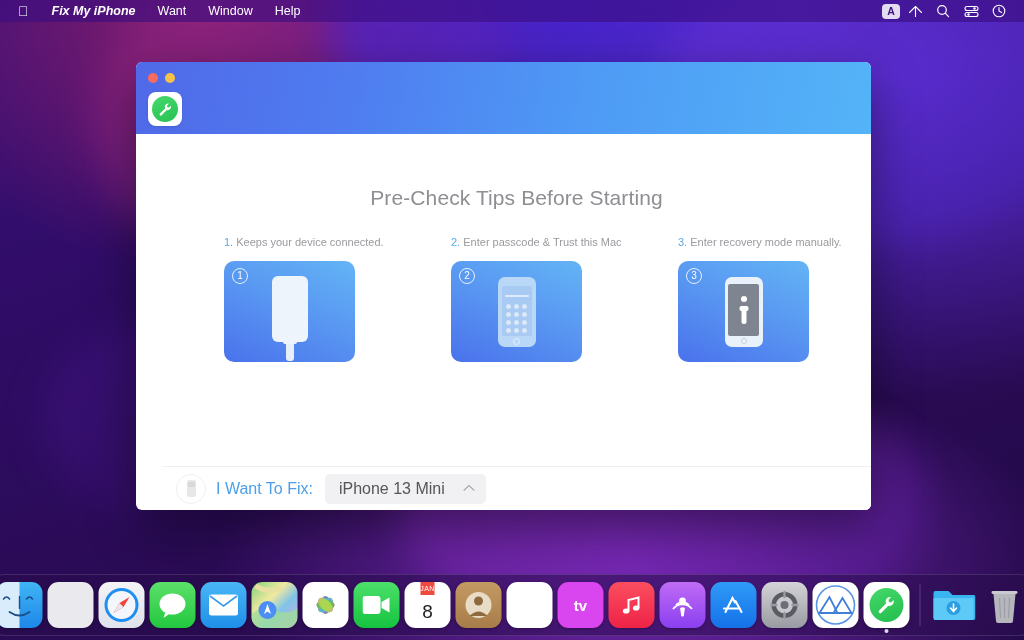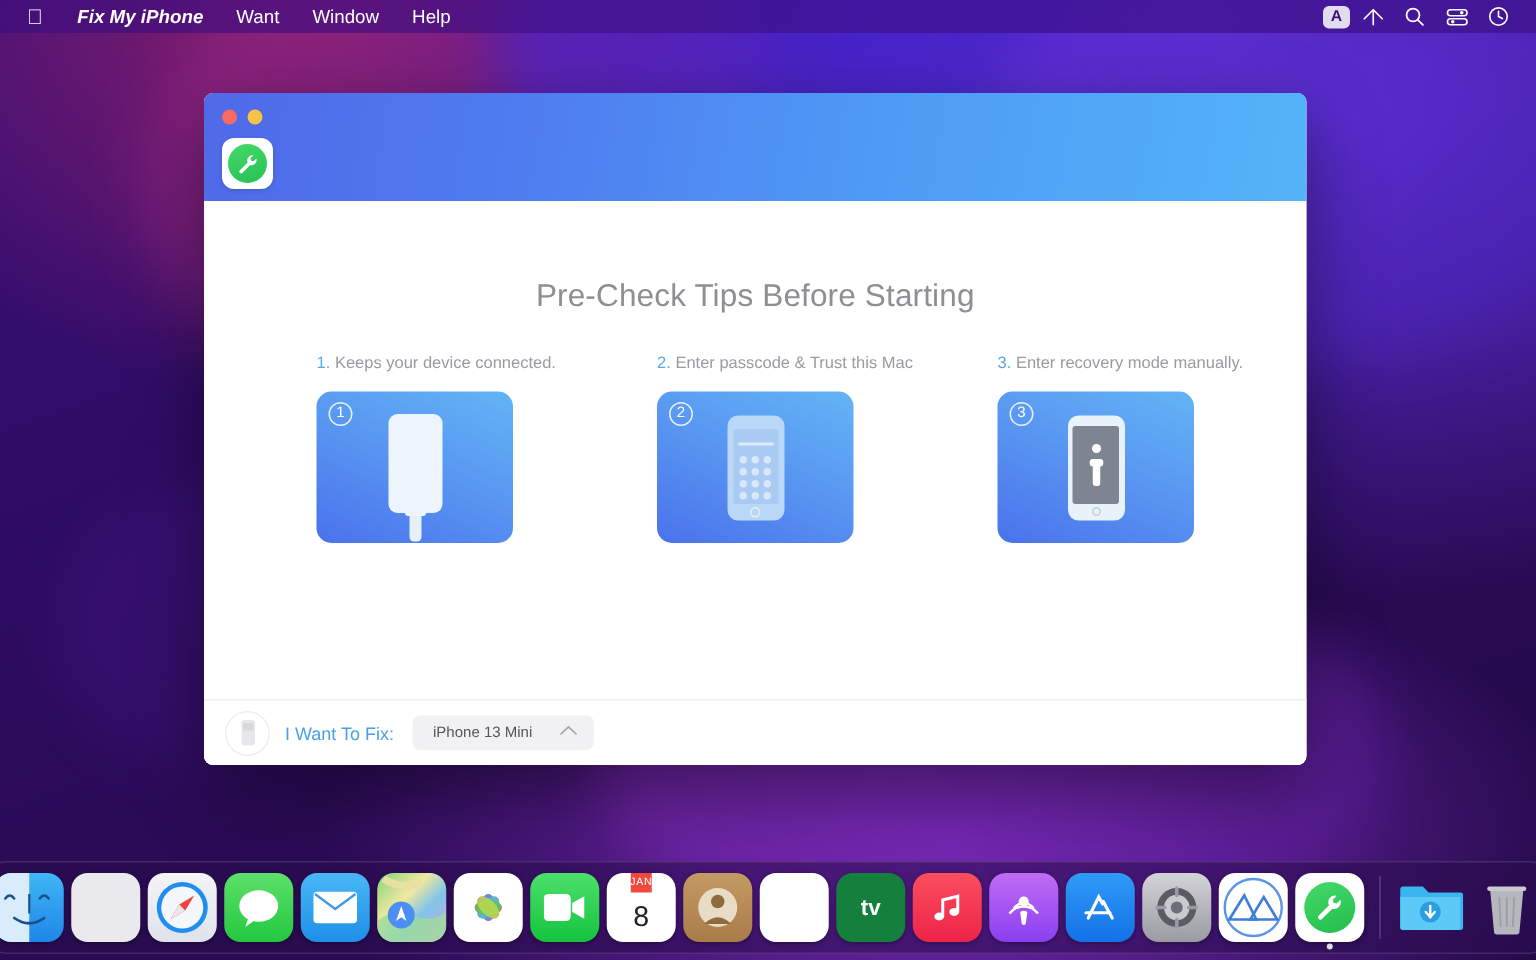--- a/index.html
+++ b/index.html
@@ -75,21 +75,21 @@
     display:flex; align-items:center; justify-content:center;
     box-shadow:0 1px 3px rgba(0,0,0,.12);
   }
   .app-badge .circle {
     width:26px; height:26px; border-radius:50%;
     background:linear-gradient(160deg,#45d96a,#27c153);
     display:flex; align-items:center; justify-content:center;
   }
 
   
-  .content { flex:1; position:relative; background:#fff; }
+  .content { flex:1; position:relative; background:#fff;margin-left:26px; }
   .title {
     text-align:center; color:#8e8e93; font-size:21px;
     font-weight:400; margin-top:52px; letter-spacing:.1px;
   }
   .subtitle {
     text-align:center; color:#8e8e93; font-size:14px;
     margin-top:20px;
   }
 
   .cards {
@@ -169,27 +169,27 @@
     border-top:1px solid #f0f0f2; background:#fff;
   }
   .dev-icon {
     width:30px; height:30px; border-radius:50%;
     border:1px solid #efeff1;
     display:flex; align-items:center; justify-content:center;
     margin-right:10px;
   }
   .dev-icon .glyph { width:9px; height:17px; background:#e7e7ea; border-radius:2px; position:relative; }
   .dev-icon .glyph:after { content:""; position:absolute; left:1px; top:2px; width:7px; height:5px; background:#d7d7dc; border-radius:1px; }
-  .fix-label { color:#4a9fe8; font-size:12px; margin-right:12px; }
+  .fix-label { color:#4a9fe8; font-size:16px; margin-right:12px; }
   .dropdown {
     background:#f1f1f3; border-radius:5px;
     display:flex; align-items:center; gap:18px;
     padding:6px 11px 6px 14px; cursor:pointer;
   }
-  .dropdown .dd-text { font-size:10px; color:#55555a; }
+  .dropdown .dd-text { font-size:16px; color:#55555a; }
   .chev-up { color:#a8a8ad; font-size:11px; line-height:1; }
 
   
   .dock {
     position:absolute; left:50%; transform:translateX(-50%);
     bottom:4px; height:62px;
     background:rgba(42,12,78,.55);
     border:1px solid rgba(255,255,255,.12);
     border-radius:16px;
     display:flex; align-items:center; gap:5px;
@@ -220,21 +220,21 @@
   .ic-mail { background:linear-gradient(180deg,#49b7f5,#1f8fe8); }
   .ic-maps { background:linear-gradient(135deg,#7ed37a 0%,#f2e9a0 38%,#7fc4e8 62%,#d8a6e0 100%); }
   .ic-photos { background:#fff; }
   .ic-facetime { background:linear-gradient(180deg,#4ce06a,#15c33f); }
   .ic-calendar { background:#fff; display:flex; flex-direction:column; }
   .ic-calendar .top { height:13px; background:#f04a3f; color:#fff; font-size:7px; display:flex; align-items:center; justify-content:center; letter-spacing:.5px; }
   .ic-calendar .day { flex:1; display:flex; align-items:center; justify-content:center; font-size:19px; color:#222; }
   .ic-contacts { background:linear-gradient(180deg,#c49a63,#a87c49); }
   .ic-notes { background:#fff; display:flex; flex-direction:column; }
   .ic-notes .top { height:11px; background:#f7c93f; }
-  .ic-appletv { background:#15803d; color:#fff; font-size:15px; font-weight:bold; }
+  .ic-appletv { background:#d946ef; color:#fff; font-size:15px; font-weight:bold; }
   .ic-music { background:linear-gradient(180deg,#fb4e5f,#ee2347); color:#fff; font-size:22px; }
   .ic-podcasts { background:linear-gradient(180deg,#b martial,#8a3ff0); background:linear-gradient(180deg,#c06cf5,#8a3ff0); color:#fff; }
   .ic-appstore { background:linear-gradient(180deg,#2f9bf7,#1471e8); color:#fff; font-size:23px; }
   .ic-settings { background:linear-gradient(180deg,#d3d3d8,#9a9aa2); }
   .ic-cleaner { background:#fff; display:flex; align-items:center; justify-content:center; }
   .ic-wrench { background:#fff; display:flex; align-items:center; justify-content:center; }
   .ic-wrench .g { width:34px; height:34px; border-radius:50%; background:linear-gradient(160deg,#45d96a,#22bd4d);
                   display:flex; align-items:center; justify-content:center; }
   .ic-folder { background:transparent; box-shadow:none; }
   .ic-trash { background:transparent; box-shadow:none; }

